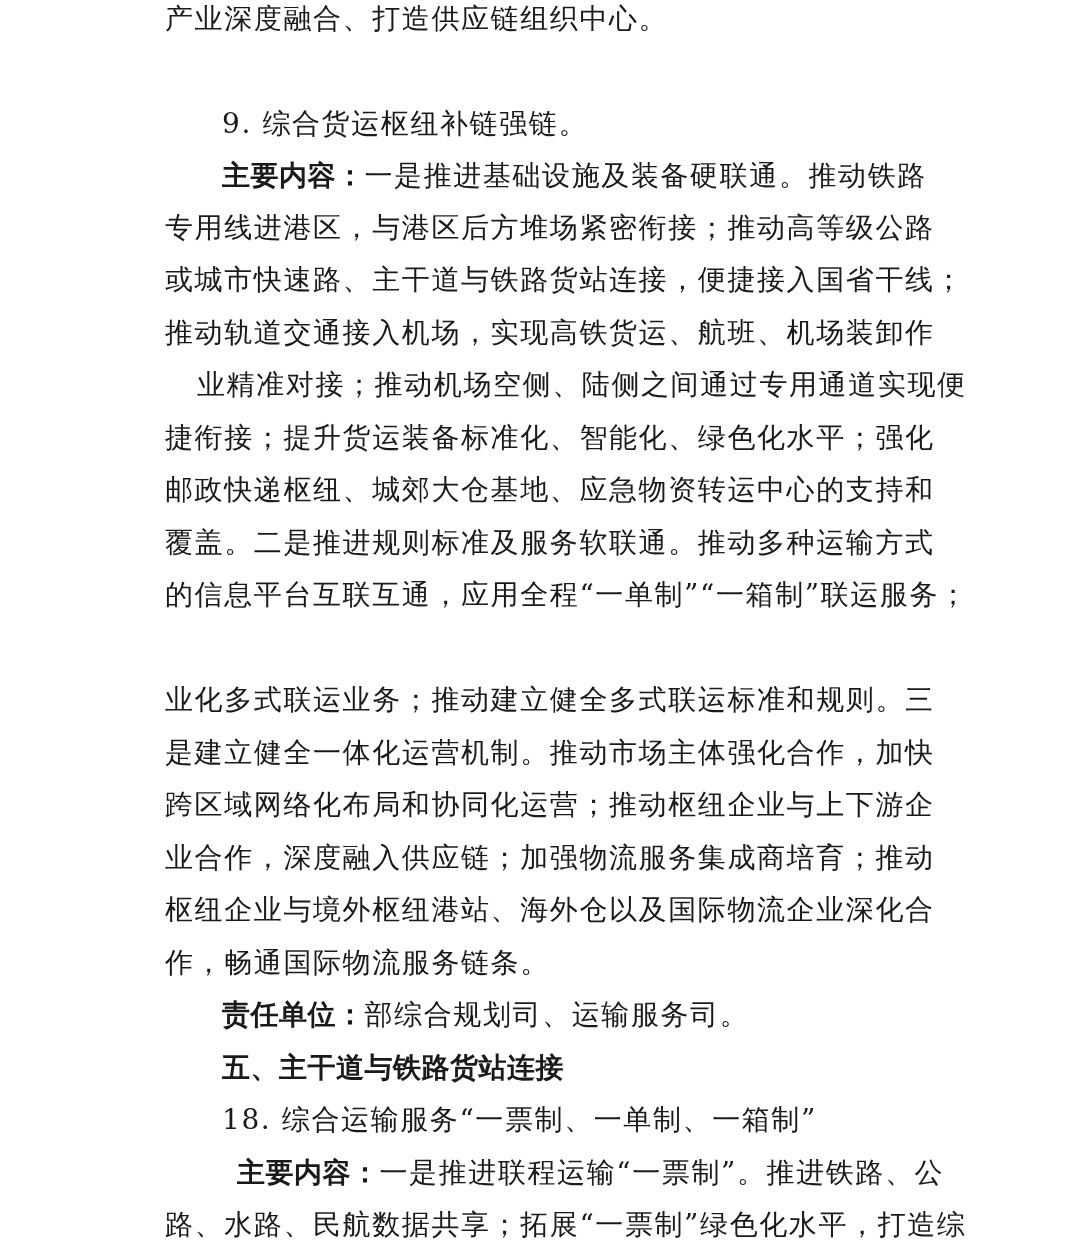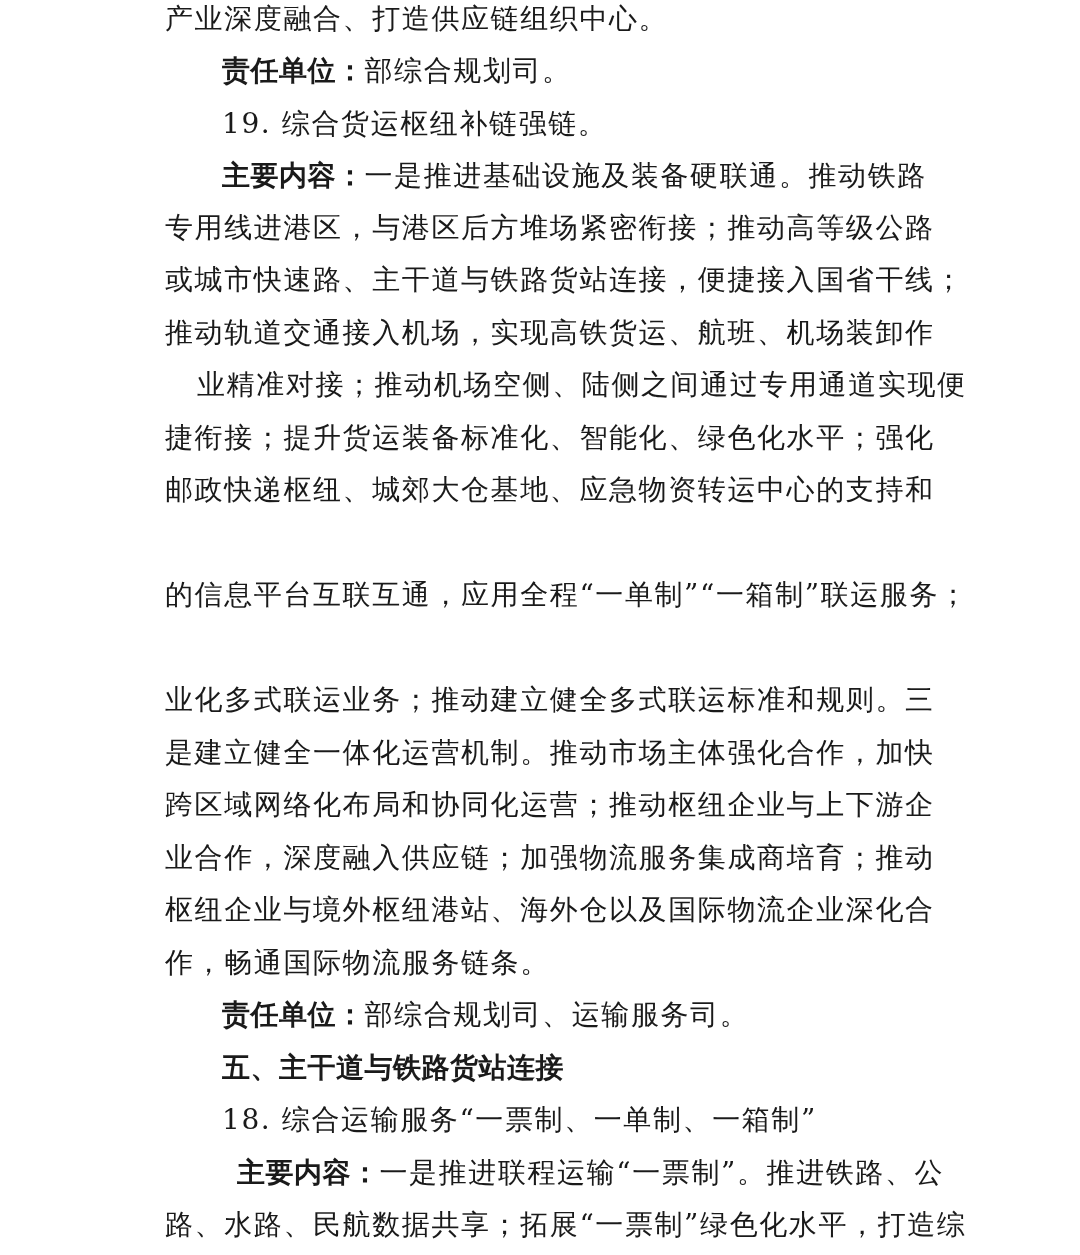--- a/index.html
+++ b/index.html
@@ -54,26 +54,23 @@
   </style>
 </head>
 <body>
 
 <div class="page">
 
   <div class="line short" style="top:-7px;">
     <span>产业深度融合、打造供应链组织中心。</span>
   </div>
 
-  <div class="line indent short" style="top:45px;">
-    <span class="bold">责任单位：</span><span>部综合规划司。</span>
-  </div>
 
   <div class="line indent short" style="top:98px;">
-    <span>19.  综合货运枢纽补链强链。</span>
+    <span>9.  综合货运枢纽补链强链。</span>
   </div>
 
   <div class="line indent" style="top:150px;">
     <span class="bold">主要内容：</span><span>一是推进基础设施及装备硬联通。推动铁路</span>
   </div>
 
   <div class="line" style="top:202px;">
     <span>专用线进港区，与港区后方堆场紧密衔接；推动高等级公路</span>
   </div>
   <div class="line" style="top:254px;">
@@ -83,20 +80,23 @@
     <span>推动轨道交通接入机场，实现高铁货运、航班、机场装卸作</span>
   </div>
   <div class="line" style="top:359px;margin-left:32px;">
     <span>业精准对接；推动机场空侧、陆侧之间通过专用通道实现便</span>
   </div>
   <div class="line" style="top:412px;">
     <span>捷衔接；提升货运装备标准化、智能化、绿色化水平；强化</span>
   </div>
   <div class="line" style="top:464px;">
     <span>邮政快递枢纽、城郊大仓基地、应急物资转运中心的支持和</span>
+  </div>
+  <div class="line" style="top:517px;">
+    <span>覆盖。二是推进规则标准及服务软联通。推动多种运输方式</span>
   </div>
   <div class="line" style="top:569px;">
     <span>的信息平台互联互通，应用全程“一单制”“一箱制”联运服务；</span>
   </div>
   <div class="line" style="top:674px;">
     <span>业化多式联运业务；推动建立健全多式联运标准和规则。三</span>
   </div>
   <div class="line" style="top:727px;">
     <span>是建立健全一体化运营机制。推动市场主体强化合作，加快</span>
   </div>

